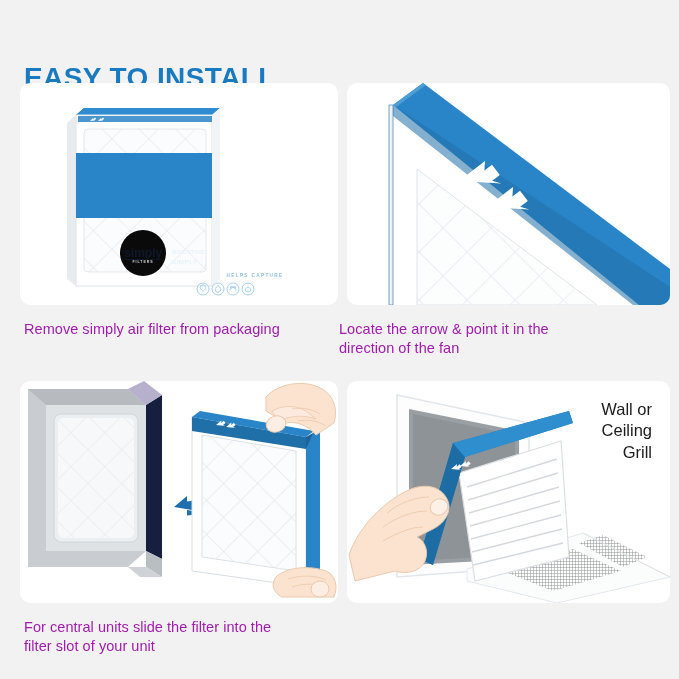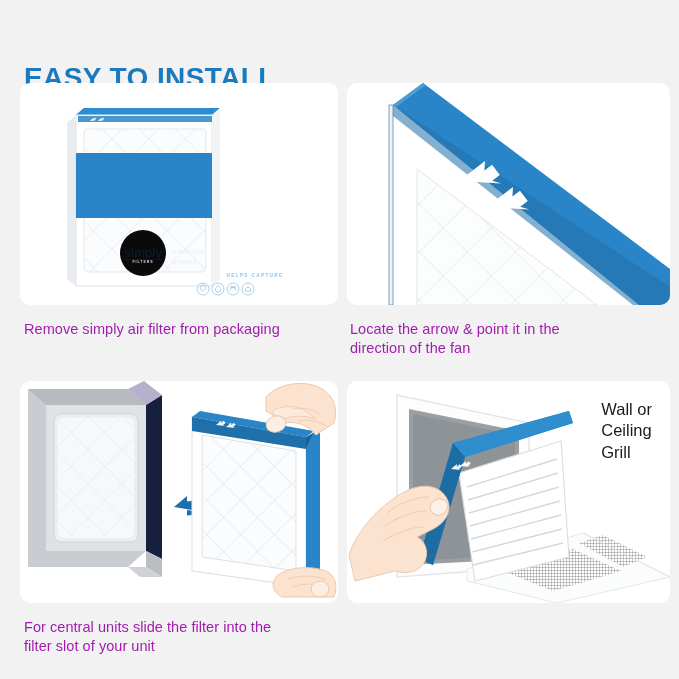--- a/index.html
+++ b/index.html
@@ -47,21 +47,21 @@
 
   .caption {
     position: absolute;
     color: #a21caf;
     font-size: 14.5px;
     line-height: 1.32;
     letter-spacing: 0.05px;
     white-space: pre-line;
   }
   .caption.c1 { left: 24px;  top: 320px; width: 312px; }
-  .caption.c2 { left: 350px; top: 320px; width: 318px; }
+  .caption.c2 { left: 339px; top: 320px; width: 318px; }
   .caption.c3 { left: 24px;  top: 618px; width: 314px; }
   .caption.c4 { left: 350px; top: 618px; width: 322px; }
 
   .scene { position: absolute; inset: 0; }
   .scene svg { display: block; width: 100%; height: 100%; }
 
   
   .boxwrap { position: absolute; left: 0; top: 0; width: 100%; height: 100%; }
 
   .merv-word {
@@ -133,20 +133,21 @@
     letter-spacing: 0.5px;
     line-height: 1.55;
     white-space: pre-line;
   }
 
   
   .grill-label {
     position: absolute;
     right: 18px;
     top: 18px;
+    text-align: right;
     color: #1b1b1b;
     font-size: 16.5px;
     line-height: 1.3;
     white-space: pre-line;
   }
 </style>
 </head>
 <body>
 
 <div id="page">

